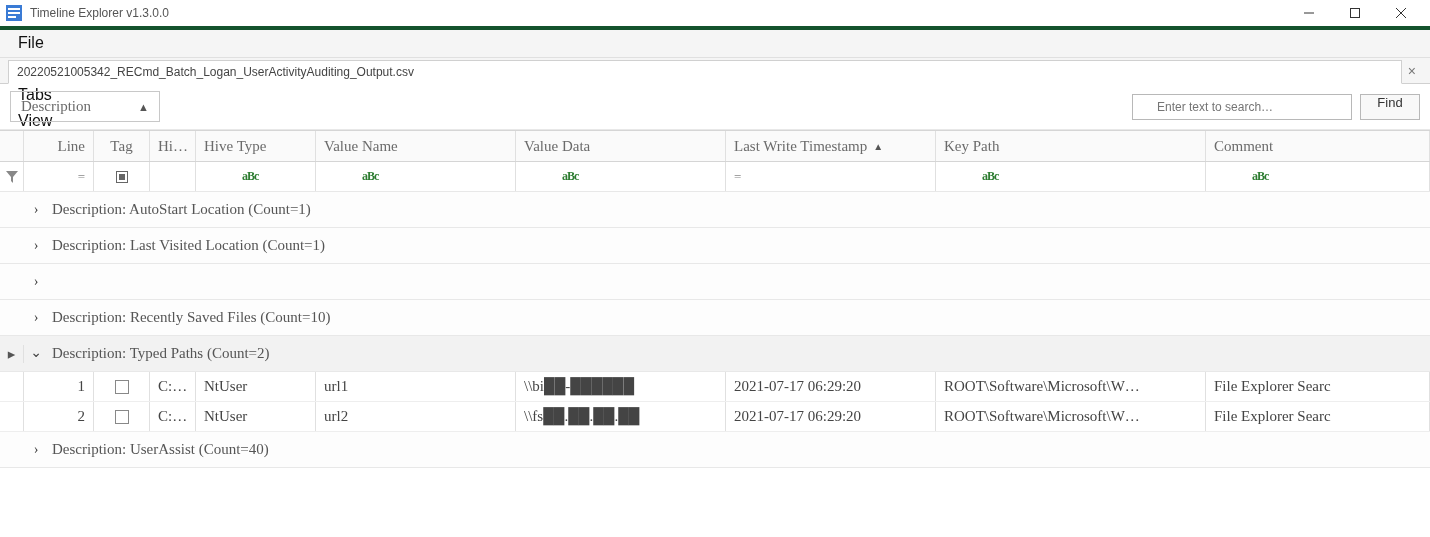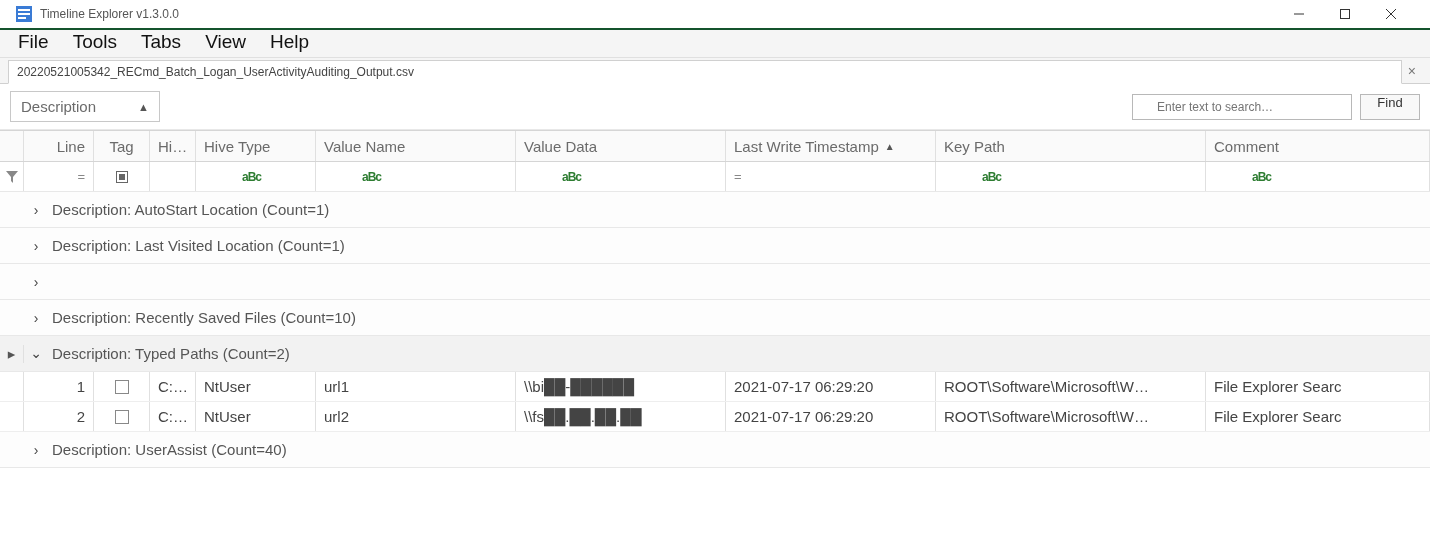--- a/index.html
+++ b/index.html
@@ -2,39 +2,39 @@
 <html><head>
 <meta charset="utf-8">
 <style>
   * { box-sizing: border-box; }
   html, body {
     margin: 0; padding: 0; width: 1430px; height: 537px;
     font-family: "Segoe UI", Arial, sans-serif;
     font-size: 13px; color: #333; background: #fff;
     overflow: hidden;
   }
-  .mono { font-family: Liberation Sans, sans-serif; }
+  .mono { font-family: Liberation Serif, serif; }
   .titlebar {
     height: 30px; background: #fff; display: flex; align-items: center;
-    padding: 0 16px; border-bottom: 2px solid #14532d;
+    padding: 0 6px; border-bottom: 4px solid #14532d;
   }
   .titlebar .app-icon {
     width: 16px; height: 16px; margin-right: 8px;
     display:inline-flex; align-items:center; justify-content:center;
   }
   .titlebar .title-text { color: #555; font-size: 12px; }
   .win-controls { margin-left: auto; display: flex; }
   .win-btn {
     width: 46px; height: 30px; display:flex; align-items:center;
     justify-content:center; color:#555;
   }
 
   .menubar {
-    height: 28px; background:#f5f5f5; display:flex; align-items:flex-end;
-    padding: 0 6px; border-bottom:1px solid #e0e0e0; font-size:19px;
+    height: 28px; background:#f5f5f5; display:flex; align-items:flex-start;
+    padding: 0 6px; border-bottom:1px solid #e0e0e0; font-size:16px;flex-direction:column;
   }
   .menubar .menu-item { padding:4px 12px; color:#111; cursor:default; }
 
   .tabstrip {
     height:26px; background:#f5f5f5; display:flex; align-items:center;
     border-bottom:1px solid #d0d0d0; padding:0 8px; font-size:12px;
   }
   .tab {
     height:24px; display:flex; align-items:center; padding:0 8px;
     background:#fff; border:1px solid #d0d0d0; border-bottom:1px solid #fff;

